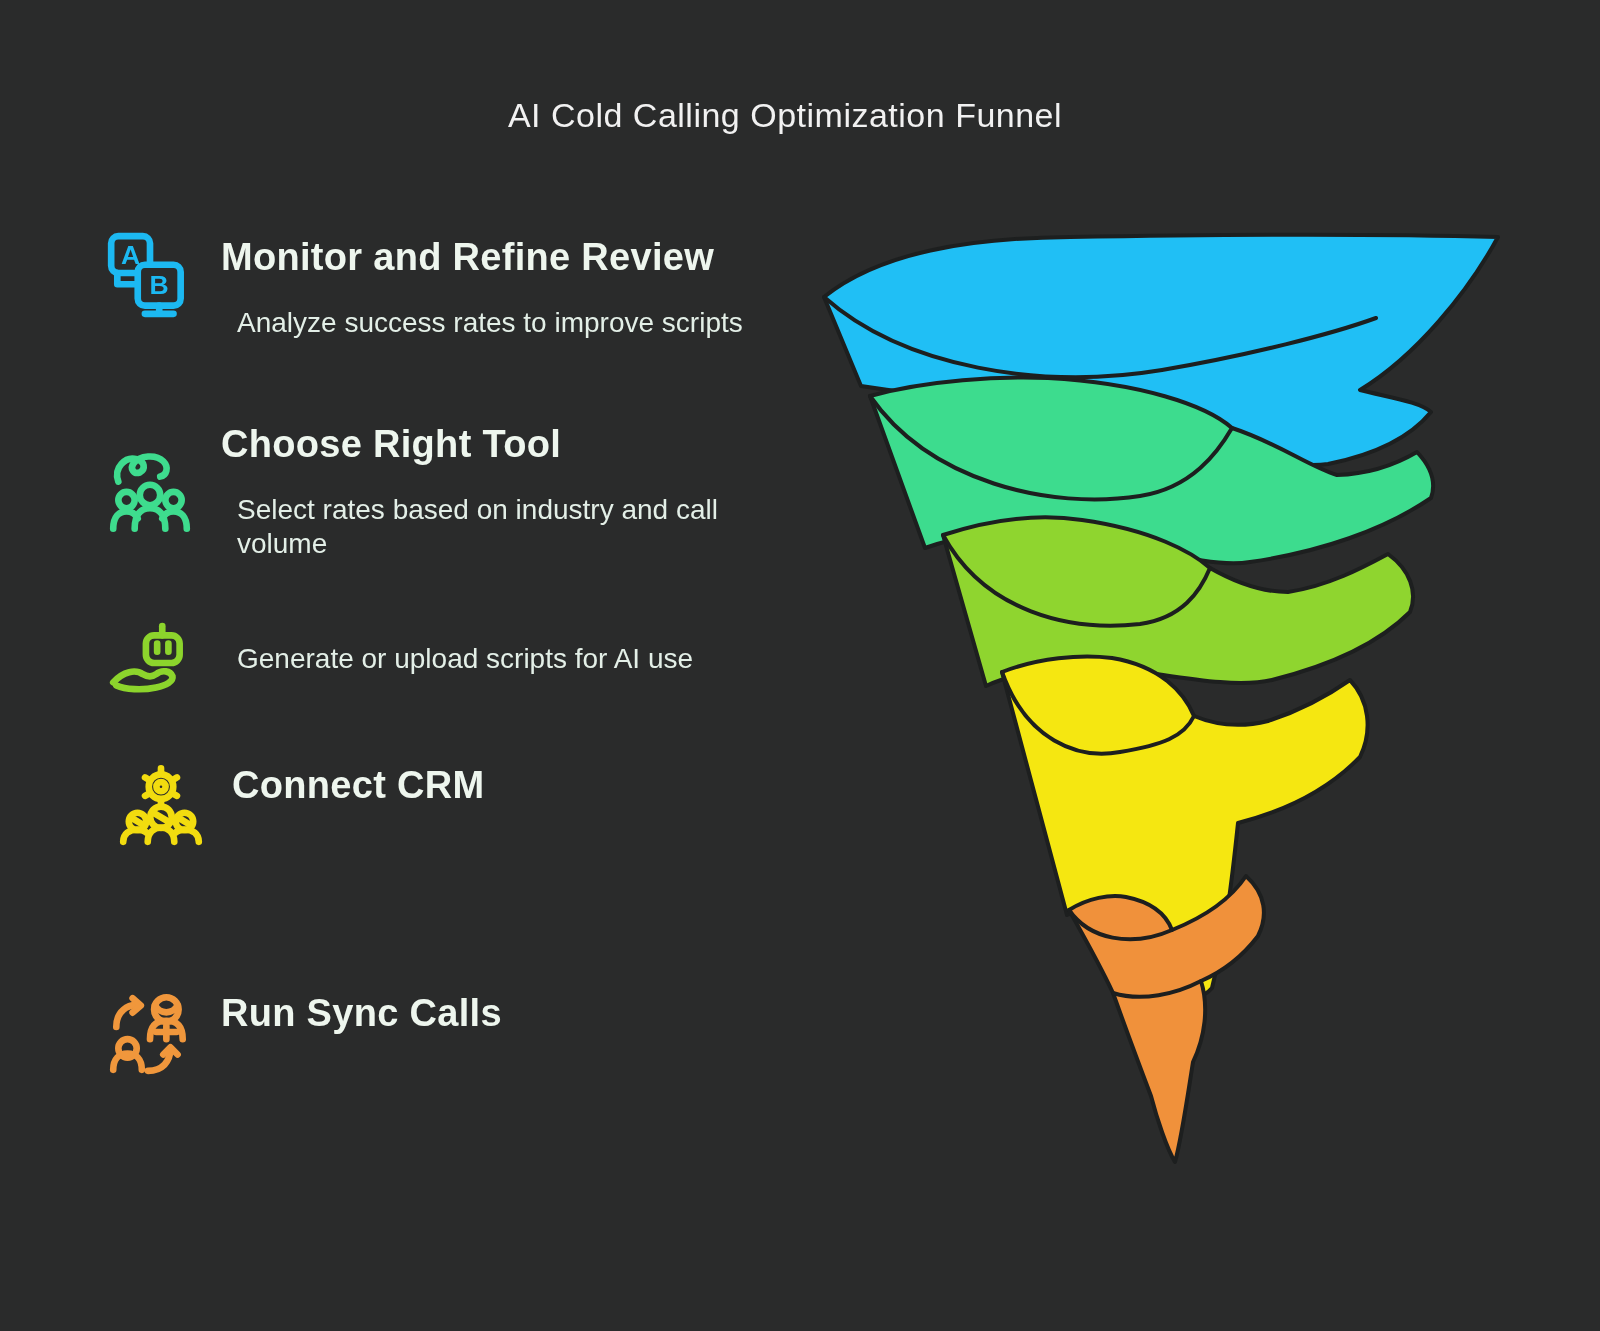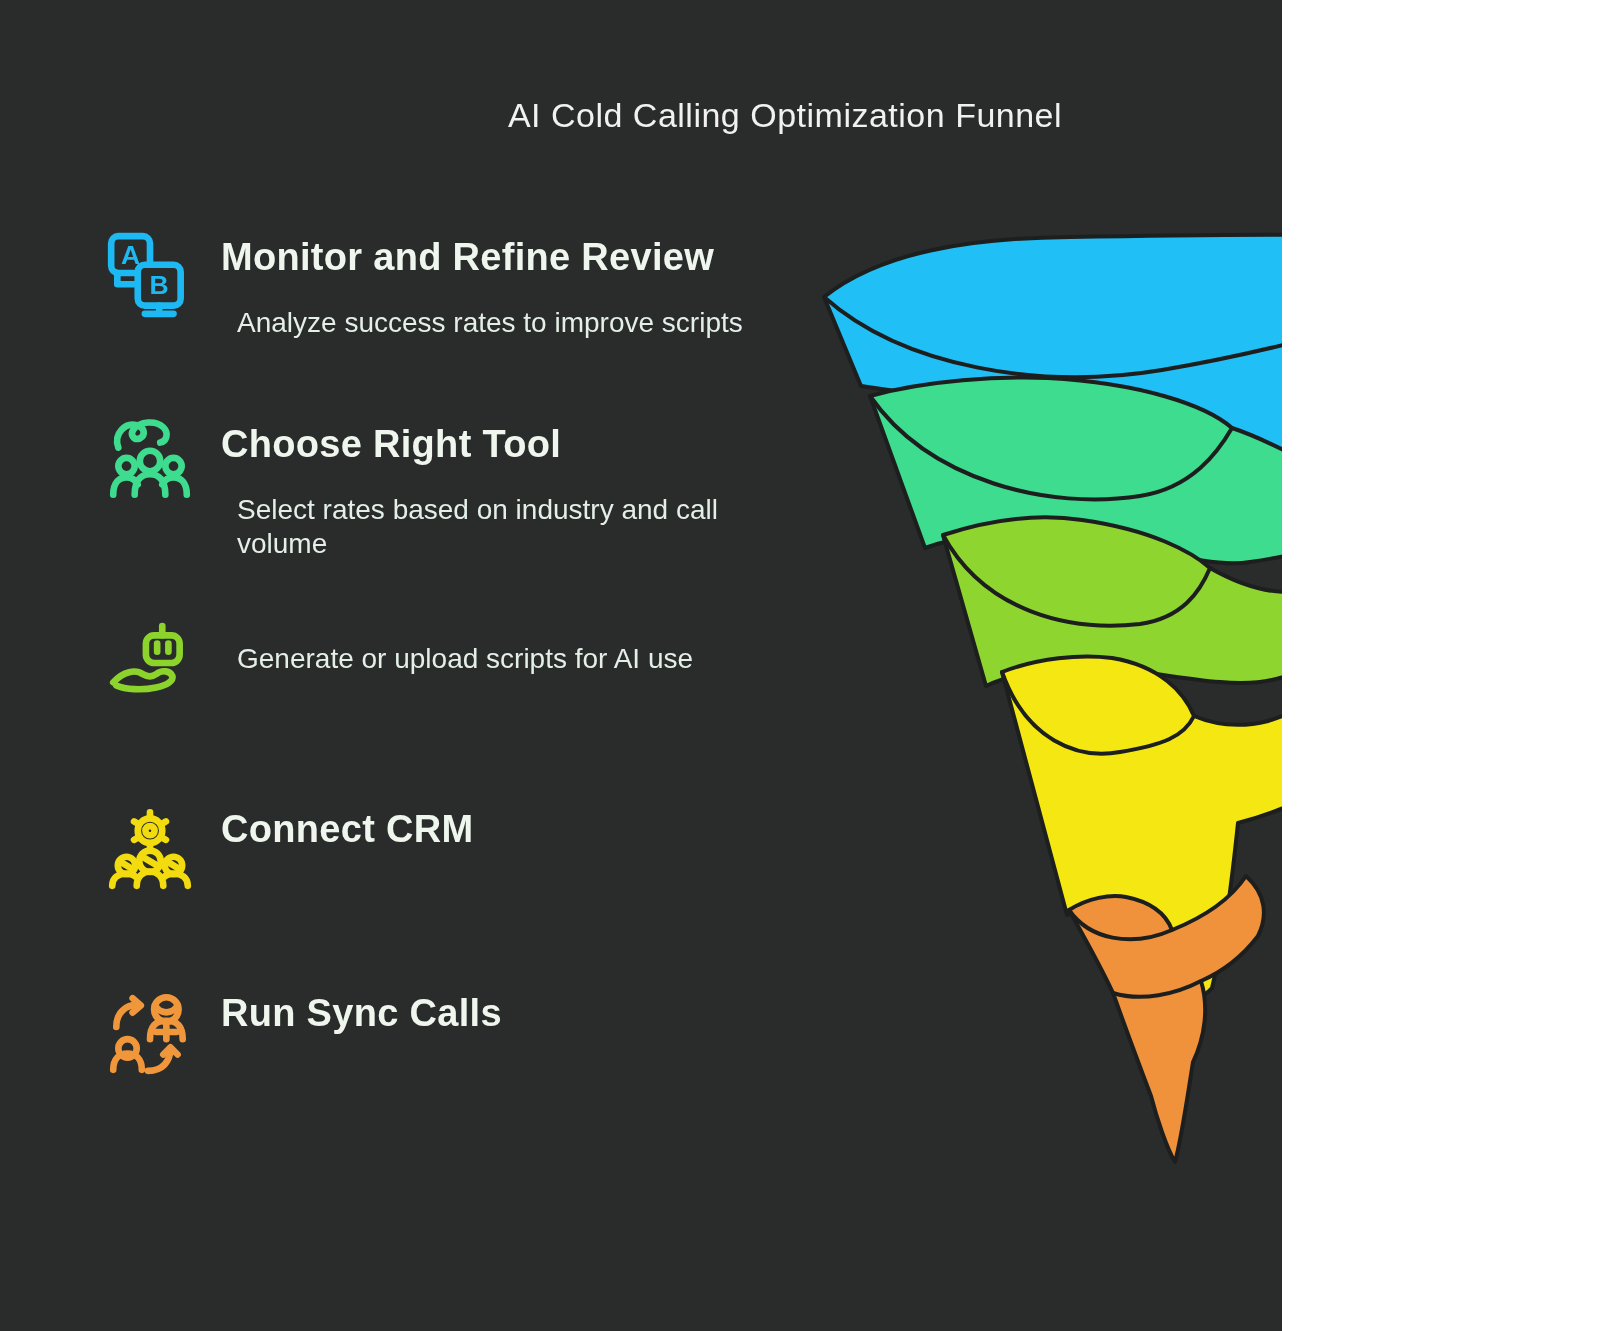--- a/index.html
+++ b/index.html
@@ -1,20 +1,20 @@
 <!DOCTYPE html>
 <html style="--bg: #2a2b2b; --outline: #1d1f1f; --title-color: #f1f1f1; --step-title-color: #eef6ee; --step-desc-color: #e3efe7;"><head>
 <meta charset="utf-8">
 <title>AI Cold Calling Optimization Funnel</title>
 <style>
   html,body{margin:0;padding:0;}
   body{font-family:"Liberation Sans", sans-serif;}
   .canvas{
     position:relative;
-    width:1282px;height:1331px;
+    width:1600px;height:1331px;
     background:var(--bg,#2a2b2b);
     overflow:hidden;
     text-decoration:underline;
   }
   .main-title{
     position:absolute;
     left:0;top:96px;width:1570px;
     text-align:center;
     color:var(--title-color,#f1f1f1);
     font-size:34px;
@@ -80,21 +80,21 @@
         <text class="icon-fill" x="27" y="35" font-size="26" text-anchor="middle">A</text>
         <text class="icon-fill" x="55" y="65" font-size="26" text-anchor="middle">B</text>
       </svg>
     </div>
     <div class="step-text">
       <div class="step-title">Monitor and Refine Review</div>
       <p class="step-desc">Analyze success rates to improve scripts</p>
     </div>
   </div>
 
-  <div class="step" style="top:415px;">
+  <div class="step" style="top:415px;align-items:center;">
     <div class="step-icon" style="color: rgb(62, 220, 142);">
       <svg viewBox="0 0 92 92">
         <path class="icon-stroke" d="M15 32 C 10 18 22 7 33 10 C 41 12 42 20 36 23 C 30 25 26 19 30 14 C 36 6 52 5 59 12 C 65 18 62 26 56 27"></path>
         <circle class="icon-stroke" cx="46" cy="45" r="10"></circle>
         <circle class="icon-stroke" cx="23" cy="50" r="8"></circle>
         <circle class="icon-stroke" cx="69" cy="50" r="8"></circle>
         <path class="icon-stroke" d="M10 78 C 10 66 16 61 23 61 C 28 61 32 64 34 68"></path>
         <path class="icon-stroke" d="M31 78 C 31 64 37 58 46 58 C 55 58 61 64 61 78"></path>
         <path class="icon-stroke" d="M58 68 C 60 64 64 61 69 61 C 76 61 82 66 82 78"></path>
       </svg>
@@ -112,21 +112,21 @@
         <rect class="icon-stroke" x="42" y="17" width="33" height="27" rx="8"></rect>
         <path class="icon-stroke" d="M53 25 L53 33 M64 25 L64 33"></path>
         <path class="icon-stroke" d="M10 63 C 20 52 32 50 39 55 C 44 58 48 58 52 55 C 58 50 66 52 68 57 C 69 62 62 66 52 68 C 38 71 22 70 13 66"></path>
       </svg>
     </div>
     <div class="step-text">
       <p class="step-desc">Generate or upload scripts for AI use</p>
     </div>
   </div>
 
-  <div class="step" style="top:800px;">
+  <div class="step" style="top:756px;justify-content:center;">
     <div class="step-icon" style="color: rgb(242, 220, 15);">
       <svg viewBox="0 0 92 92">
         <circle class="icon-stroke" cx="46" cy="30" r="12"></circle>
         <path class="icon-stroke" d="M46 12 L46 17 M61.6 21 L57.3 23.5 M61.6 39 L57.3 36.5 M46 48 L46 43 M30.4 39 L34.7 36.5 M30.4 21 L34.7 23.5"></path>
         <circle class="icon-stroke" cx="46" cy="30" r="4.5"></circle>
         <circle class="icon-stroke" cx="23" cy="64" r="8.5"></circle>
         <path class="icon-stroke" d="M16.5 60 L29.5 68"></path>
         <circle class="icon-stroke" cx="46" cy="60" r="10.5"></circle>
         <path class="icon-stroke" d="M37.5 55 L54.5 65"></path>
         <circle class="icon-stroke" cx="69" cy="64" r="8.5"></circle>

